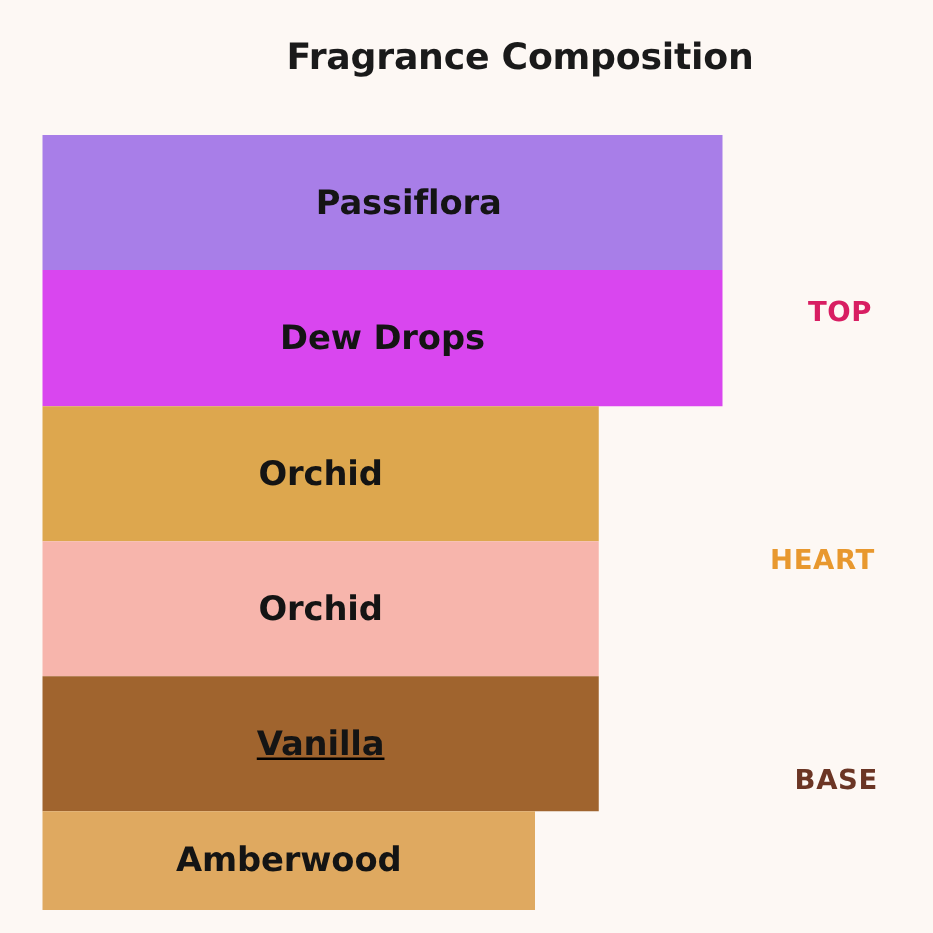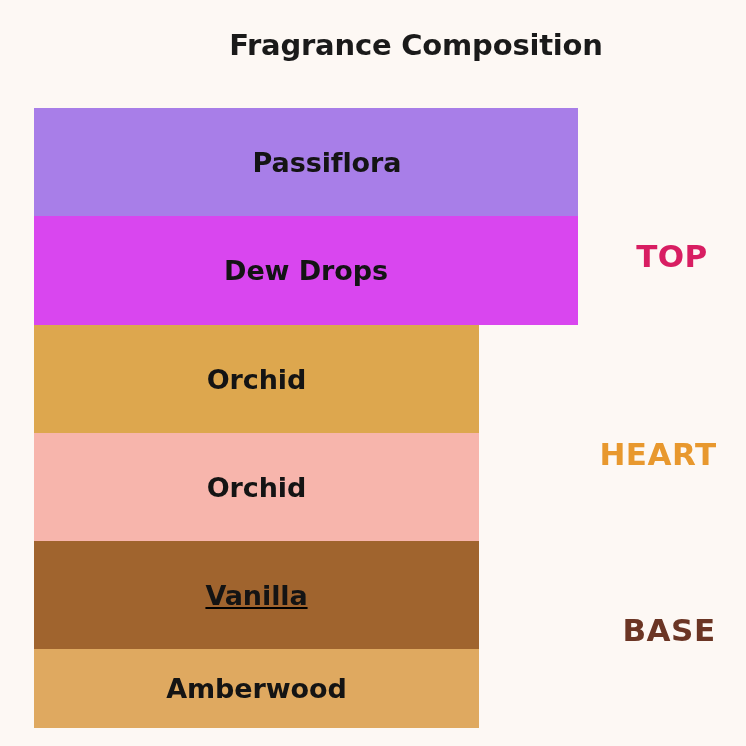--- a/index.html
+++ b/index.html
@@ -40,21 +40,21 @@
   }
   .note-label {
     font-size: 27px;
     font-weight: bold;
     color: #141414;
     white-space: nowrap;
     letter-spacing: -0.1px;
   }
   .tier-label {
     position: absolute;
-    font-size: 31px;
+    font-size: 22px;
     font-weight: bold;
     letter-spacing: 0.5px;
     white-space: nowrap;
     text-align: center;
   }
 </style>
 </head>
 <body>
 
 <div id="stage">
@@ -74,21 +74,21 @@
   </div>
 
   <div class="note-bar" style="left:34px; top:433px; width:445px; height:108px; background:#f7b5ac;">
     <span class="note-label">Orchid</span>
   </div>
 
   <div class="note-bar" style="left:34px; top:541px; width:445px; height:108px; background:#a0642e;text-decoration:underline;">
     <span class="note-label">Vanilla</span>
   </div>
 
-  <div class="note-bar" style="left:34px; top:649px; width:445px; height:79px; background:#dfa960;">
+  <div class="note-bar" style="left:34px; top:649px; width:394px; height:79px; background:#dfa960;">
     <span class="note-label">Amberwood</span>
   </div>
 
   <div class="tier-label" style="left:598px; top:238px; width:148px; color:#d81e62;">TOP</div>
 
   <div class="tier-label" style="left:595px; top:612px; width:148px; color:#6b3524;">BASE</div>
 
   <div class="tier-label" style="left:584px; top:436px; width:148px; color:#e8982e;">HEART</div>
 
 </div>

